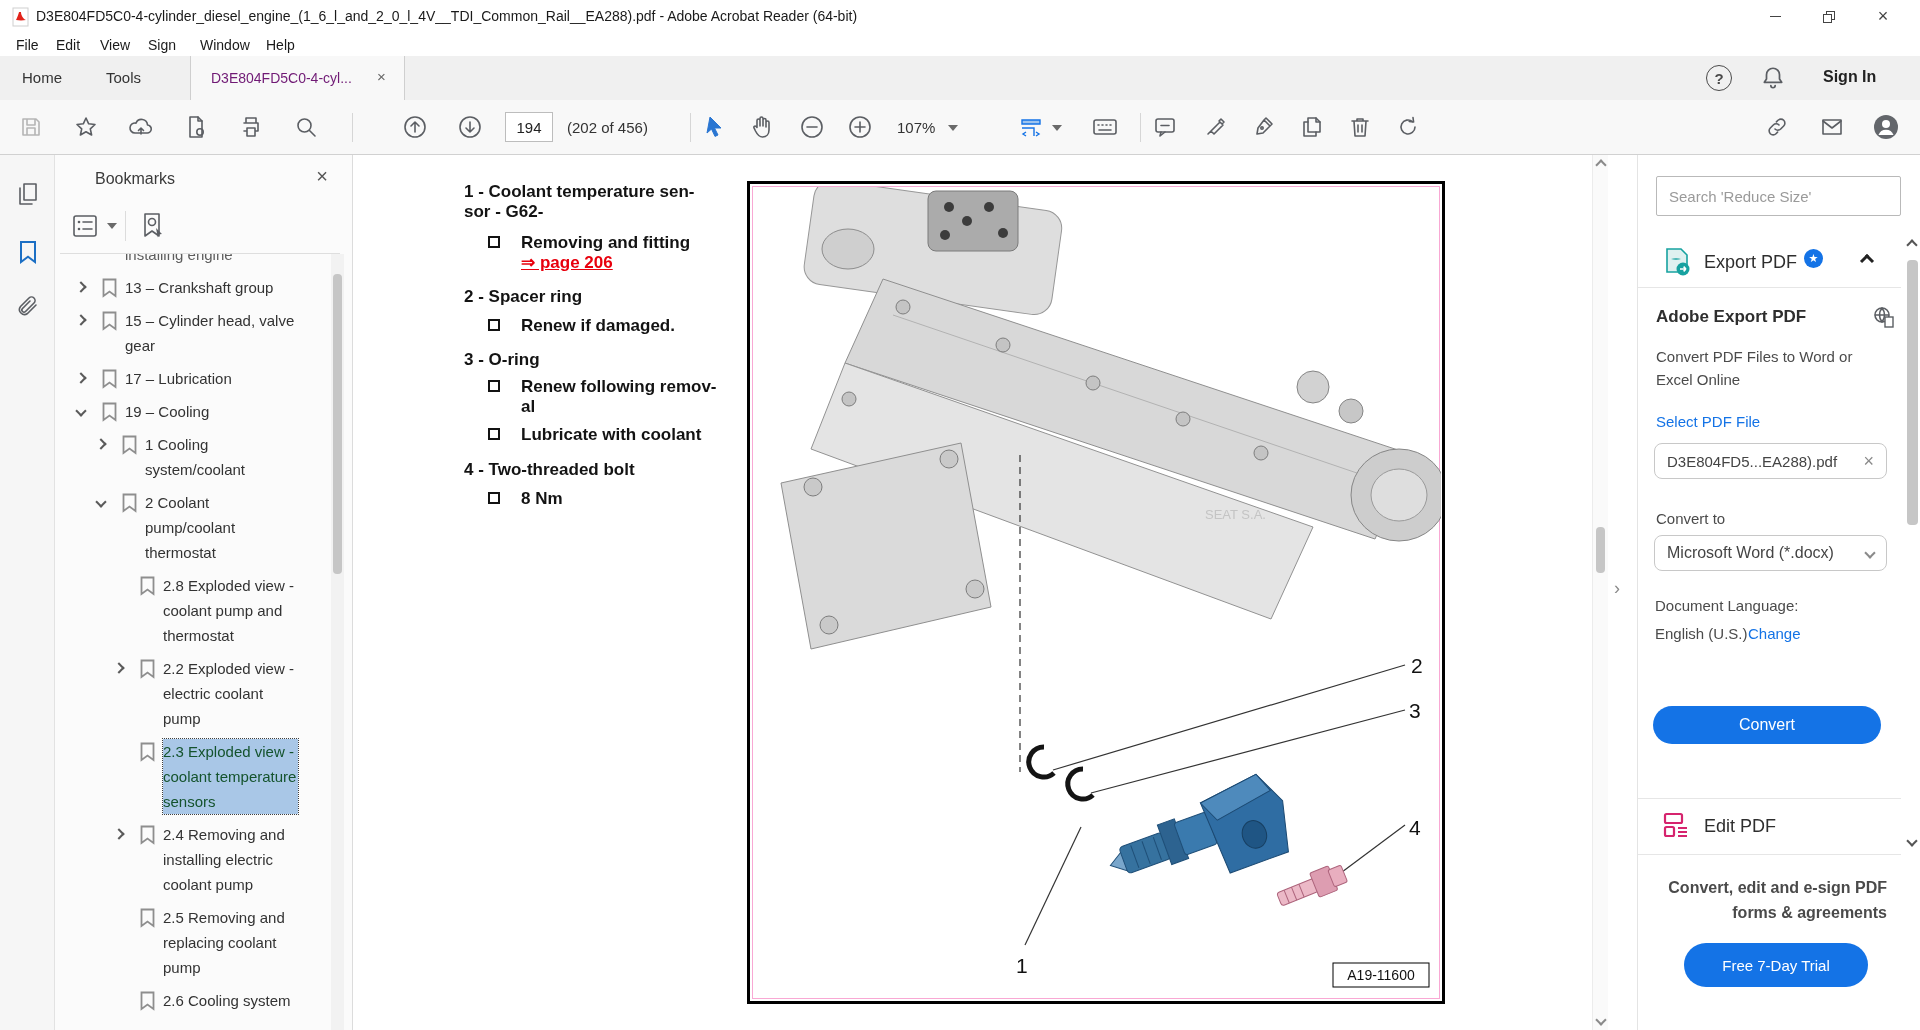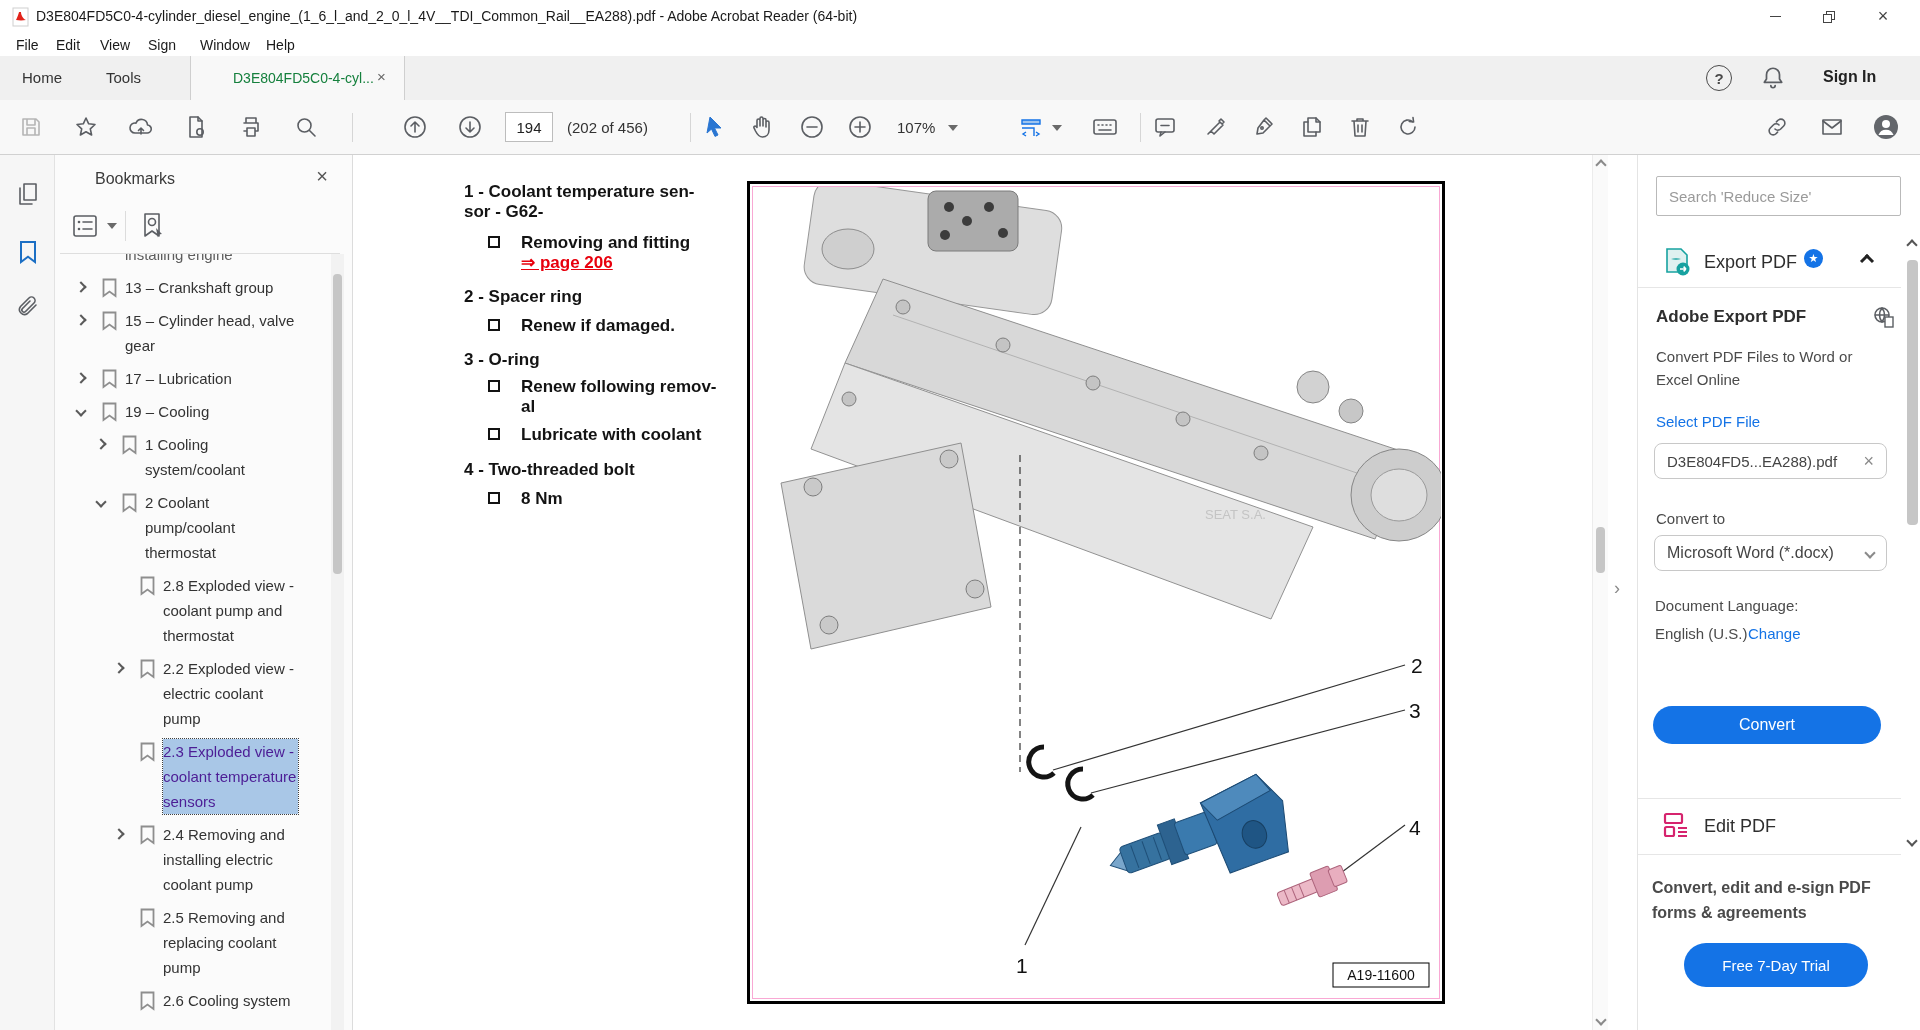--- a/index.html
+++ b/index.html
@@ -33,21 +33,21 @@
   .bm-close{position:absolute;left:255px;top:10px;font-size:20px;color:#555;width:24px;height:24px;text-align:center}
   .bm-sep{position:absolute;left:5px;top:98px;width:280px;height:1px;background:#dedede}
   .bm-tree{position:absolute;left:0;top:99px;width:276px;bottom:0;overflow:hidden;padding-left:22px}
   .bm-row{position:relative;margin-bottom:8px;font-size:15px;line-height:25px;color:#333}
   .bm-row .chev{position:absolute;top:8px}
   .bm-ic{position:absolute;top:3px}
   .bm-label{display:inline-block;vertical-align:top}
   .lvl0 .chev{left:0}.lvl0 .bm-ic{left:24px}.lvl0 .bm-label{margin-left:48px;width:185px}
   .lvl1 .chev{left:20px}.lvl1 .bm-ic{left:44px}.lvl1 .bm-label{margin-left:68px;width:120px}
   .lvl2 .chev{left:38px}.lvl2 .bm-ic{left:62px}.lvl2 .bm-label{margin-left:86px;width:135px}
-  .bm-selected{background:#a9c7e7;outline:1px dotted #3f3f3f;color:#4c1d95}
+  .bm-selected{background:#a9c7e7;outline:1px dotted #3f3f3f;color:#14532d}
   .bm-scroll{position:absolute;left:276px;top:99px;width:13px;bottom:0;background:#f2f2f2}
   .scroll-thumb{position:absolute;left:2px;width:9px;background:#c6c6c6;border-radius:4px}
   .panel-collapse{position:absolute;font-size:18px;color:#8a8a8a}
   
   .doc{position:absolute;left:353px;top:155px;width:1239px;height:875px;background:#fff}
   .doc-scroll{position:absolute;left:1592px;top:155px;width:16px;height:875px;background:#fafafa;border-left:1px solid #ececec}
   .pdf-line{position:absolute;font-size:17px;line-height:20px;font-weight:bold;color:#131313;white-space:nowrap}
   .pdf-bullet{position:absolute;width:12px;height:12px;border:2px solid #131313}
   .pdf-link{color:#e8000d;text-decoration:underline}
   .fig{position:absolute;left:394px;top:26px;width:698px;height:823px;border:3px solid #000}
@@ -94,21 +94,21 @@
   <span class="menu-item" style="left:96px">View</span>
   <span class="menu-item" style="left:144px">Sign</span>
   <span class="menu-item" style="left:196px">Window</span>
   <span class="menu-item" style="left:262px">Help</span>
 </div>
 
 <div class="tabbar">
   <span class="tab-label" style="left:22px">Home</span>
   <span class="tab-label" style="left:106px">Tools</span>
   <div class="doc-tab">
-    <span class="abs" style="left:42px;top:14px;font-size:14px;color:#15803d">D3E804FD5C0-4-cyl...</span>
+    <span class="abs" style="left:20px;top:14px;font-size:14px;color:#701a75">D3E804FD5C0-4-cyl...</span>
     <span class="abs" style="left:186px;top:12px;font-size:15px;color:#666">×</span>
   </div>
   <div class="abs" style="left:1706px;top:9px;width:26px;height:26px;border:1.6px solid #4a4a4a;border-radius:50%;
        display:flex;align-items:center;justify-content:center;font-size:15px;font-weight:bold;color:#4a4a4a">?</div>
   <svg class="abs" style="left:1760px;top:9px" width="26" height="26" viewBox="0 0 24 24">
     <path class="ic" d="M12 3a6 6 0 0 1 6 6v4l2 3H4l2-3V9a6 6 0 0 1 6-6z"></path>
       <path class="ic" d="M10 19a2 2 0 0 0 4 0"></path>
   </svg>
   <span class="abs" style="left:1823px;top:12px;font-size:16px;font-weight:bold;color:#222">Sign In</span>
 </div>
@@ -543,21 +543,21 @@
   <div>
     <svg class="abs" style="left:24px;top:656px" width="30" height="30" viewBox="0 0 30 30">
       <rect x="3" y="3" width="17" height="9" rx="1.5" fill="none" stroke="#d6246e" stroke-width="2.2"></rect>
       <rect x="3" y="16" width="9" height="9" rx="1.5" fill="none" stroke="#d6246e" stroke-width="2.2"></rect>
       <path d="M16 17h9M16 21h9M16 25h9" stroke="#d6246e" stroke-width="1.8"></path>
     </svg>
     <span class="rp-tool-title" style="left:66px;top:661px">Edit PDF</span>
   </div>
   <div class="rp-sep" style="top:699px"></div>
 
-  <div class="abs" style="left:14px;top:720px;width:235px;text-align:left;font-size:16px;font-weight:bold;line-height:25px;color:#4a4a4a">Convert, edit and e-sign PDF forms &amp; agreements</div>
+  <div class="abs" style="left:14px;top:720px;width:235px;text-align:right;font-size:16px;font-weight:bold;line-height:25px;color:#4a4a4a">Convert, edit and e-sign PDF forms &amp; agreements</div>
   <button class="blue-btn" style="left:46px;top:788px;width:184px;height:44px;font-size:15px;border-radius:26px">Free 7-Day Trial</button>
 
   <div class="rp-scroll">
     <div class="abs" style="left:4px;top:86px;width:8px;height:8px;border-left:2px solid #555;border-top:2px solid #555;transform:rotate(45deg)"></div>
     <div class="scroll-thumb" style="left:3px;top:105px;height:265px;width:11px"></div>
     <div class="abs" style="left:4px;top:682px;width:8px;height:8px;border-right:2px solid #555;border-bottom:2px solid #555;transform:rotate(45deg)"></div>
   </div>
 </div>
 
 </body></html>

